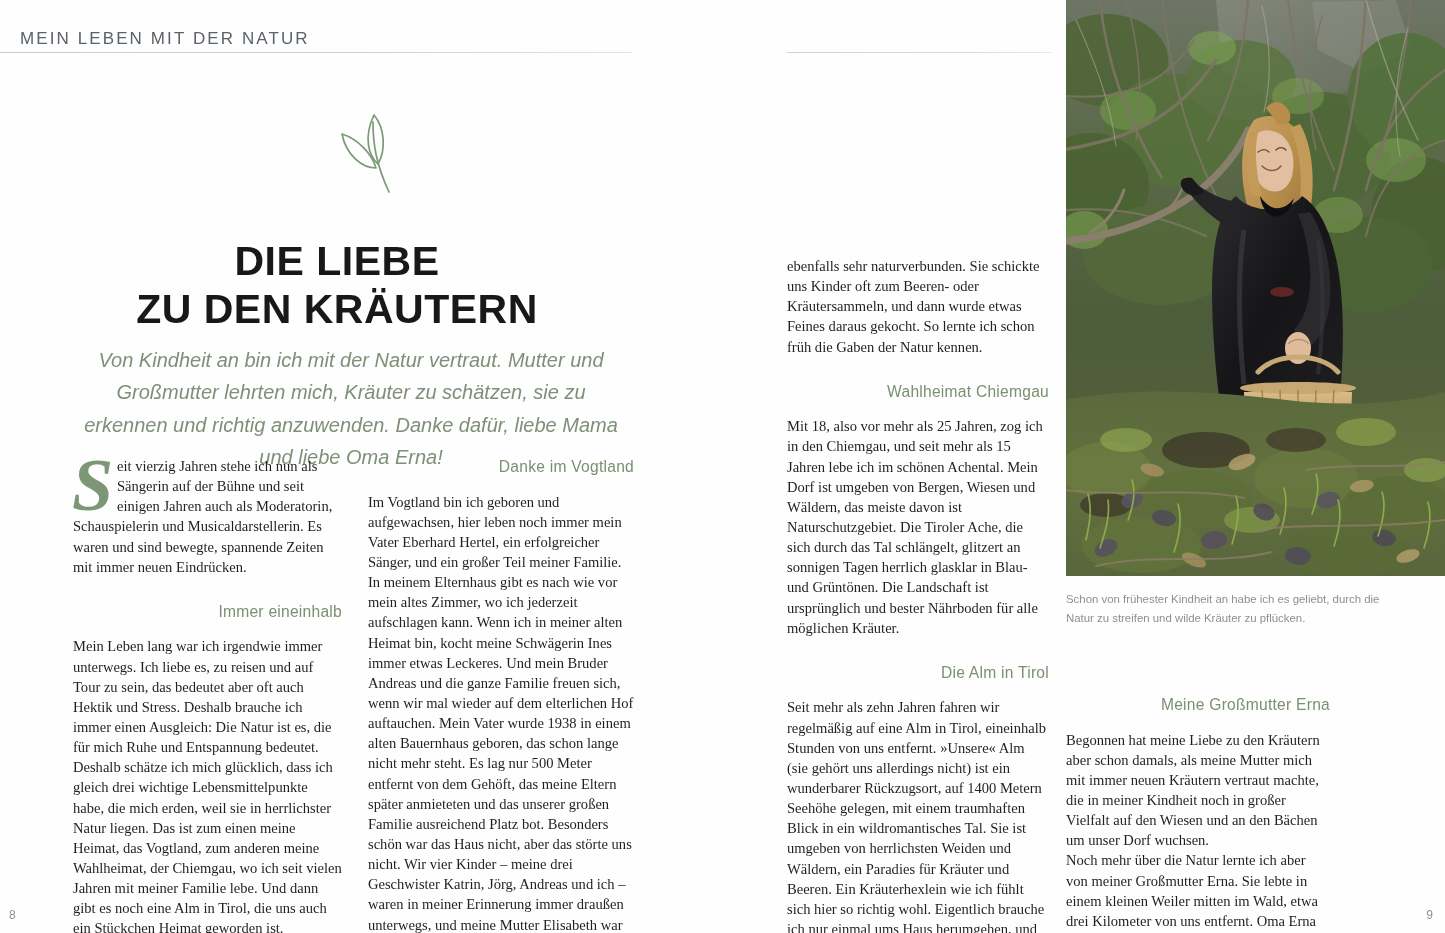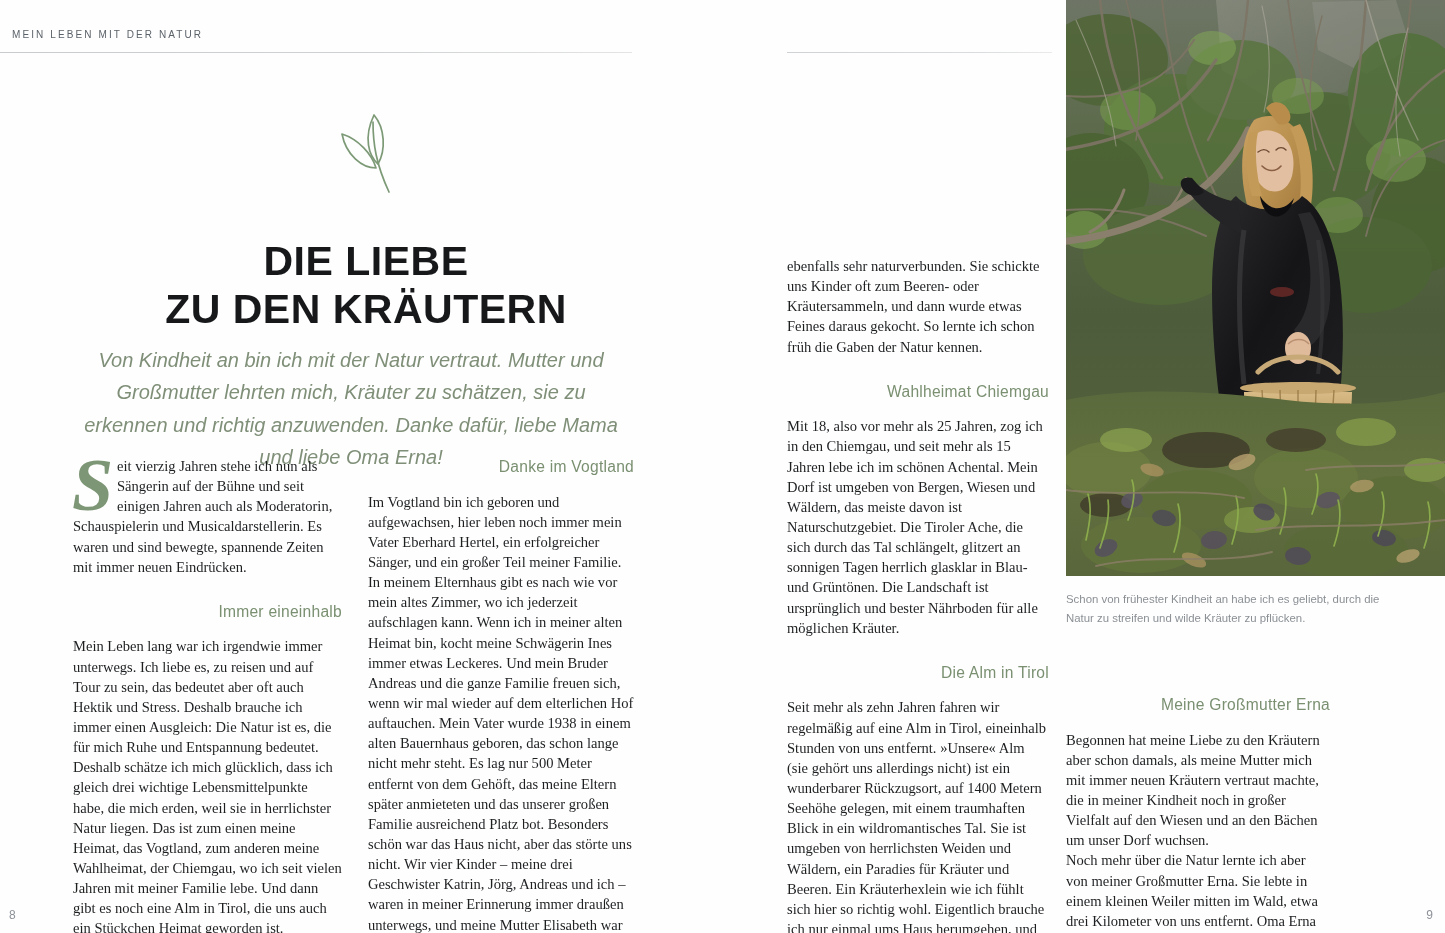--- a/index.html
+++ b/index.html
@@ -5,40 +5,40 @@
   html,body{margin:0;padding:0;background:#ffffff;}
   body{
     width:1445px;height:933px;position:relative;overflow:hidden;
     font-family:"Liberation Serif", serif;
     -webkit-font-smoothing:antialiased;
   }
   .spread{position:absolute;inset:0;background:#fefefe;}
 
   
   .running-head{
-    position:absolute;left:12px;top:29px;
-    font-family:"Liberation Sans", sans-serif;
-    font-size:10px;letter-spacing:2.1px;color:#5b6269;
+    position:absolute;left:20px;top:29px;
+    font-family:"Liberation Sans", sans-serif;
+    font-size:17px;letter-spacing:2.1px;color:#5b6269;
     text-transform:uppercase;white-space:nowrap;
   }
   .rule-left{
     position:absolute;left:0px;top:52px;width:632px;height:1px;
     background:linear-gradient(to right,#c9ccce 0%,#cfd2d4 60%,#e2e4e5 100%);
   }
   .rule-right{
     position:absolute;left:787px;top:52px;width:265px;height:1px;
     background:linear-gradient(to right,#cfd2d4 0%,#d9dcde 70%,#e8eaeb 100%);
   }
 
   
   .leaf-ornament{position:absolute;left:333px;top:112px;width:70px;height:85px;}
 
   
   .chapter-title{
-    position:absolute;left:76px;top:238px;width:580px;
+    position:absolute;left:47px;top:238px;width:580px;
     text-align:center;
     font-family:"Liberation Sans", sans-serif;
     font-weight:bold;
     font-size:41px;line-height:1.16;
     letter-spacing:0.5px;
     color:#16181a;
   }
   .chapter-title .l2{display:block;}
 
   .chapter-intro{

